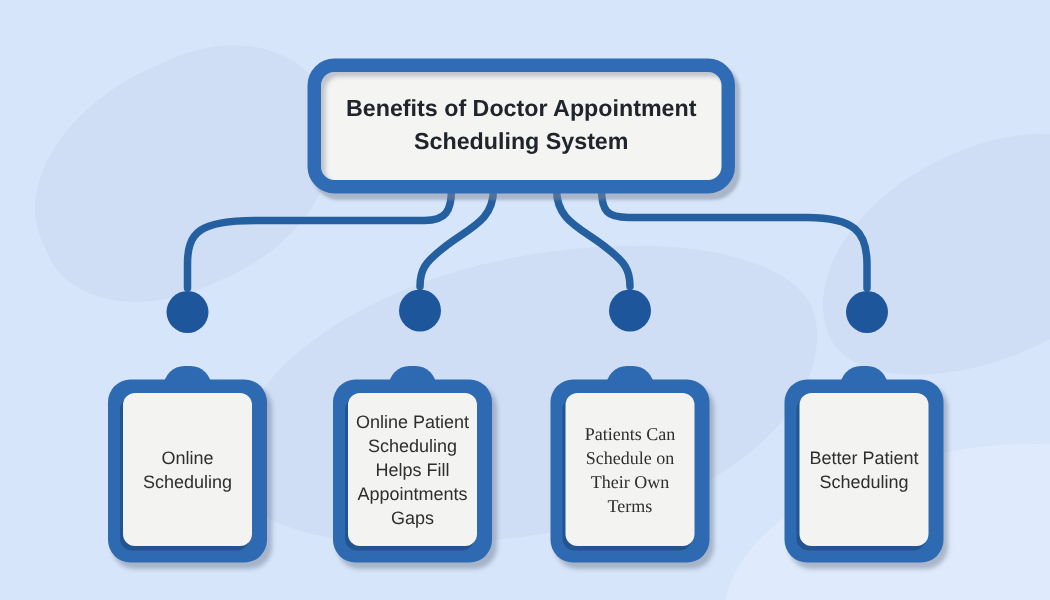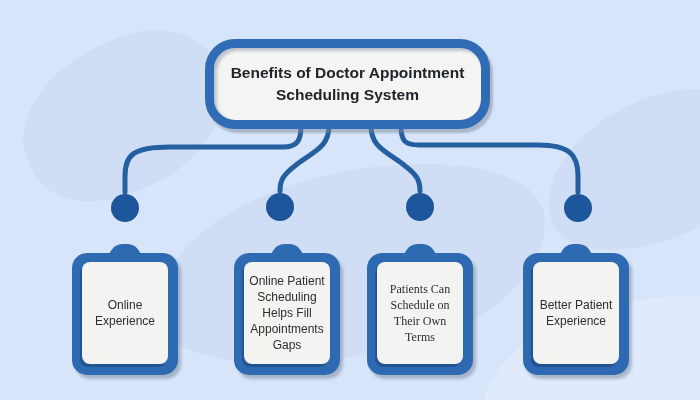--- a/index.html
+++ b/index.html
@@ -37,36 +37,36 @@
     transform:rotate(-10deg);
   }
   
   .connectors{position:absolute; left:0; top:0; width:700px; height:400px;}
   .connectors path{stroke:var(--connector); stroke-width:5; fill:none; stroke-linecap:round;}
   .connectors circle{fill:var(--node);}
   
   .title-card{
     position:absolute; left:205px; top:39px; width:285px; height:90px;
     box-sizing:border-box; border:9px solid var(--title_frame);
-    border-radius:30px; background:var(--title_panel);
+    border-radius:18px; background:var(--title_panel);
     box-shadow: 3px 4px 2px rgba(125,136,152,.5), inset 3px 3px 3px rgba(148,156,170,.55);
     display:flex; align-items:center; justify-content:center;
   }
   .title-text{
     width:250px; text-align:center; font-size:15.5px; font-weight:600;
     line-height:1.4; color:var(--text);
   }
   
   .clipboard{
     position:absolute; top:253px; width:106px; height:122px;
     background:var(--card_frame); border-radius:15px;
     box-shadow: 3px 4px 3px rgba(118,131,152,.5);
   }
   .clipboard.c1{left:72px;}
-  .clipboard.c2{left:222px;margin-left:12px;}
+  .clipboard.c2{left:222px;}
   .clipboard.c3{left:367px;font-family:Liberation Serif, serif;}
   .clipboard.c4{left:523px;}
   .clip-bump{
     position:absolute; left:50%; top:-9px; width:32px; height:14px;
     margin-left:-16px; background:var(--card_frame);
     border-radius:16px 16px 0 0;
   }
   .clip-panel{
     position:absolute; left:10px; right:10px; top:9px; bottom:11px;
     background:var(--card_panel); border-radius:8px;
@@ -99,38 +99,38 @@
     <circle cx="578" cy="208" r="14"></circle>
   </svg>
 
   <div class="title-card">
     <div class="title-text">Benefits of Doctor Appointment Scheduling System</div>
   </div>
 
   <div class="clipboard c1">
     <div class="clip-bump"></div>
     <div class="clip-panel">
-      <span>Online Experience</span>
+      <span>Online Scheduling</span>
     </div>
   </div>
 
   <div class="clipboard c2">
     <div class="clip-bump"></div>
     <div class="clip-panel">
       <span>Online Patient Scheduling Helps Fill Appointments Gaps</span>
     </div>
   </div>
 
   <div class="clipboard c3">
     <div class="clip-bump"></div>
     <div class="clip-panel">
       <span>Patients Can Schedule on Their Own Terms</span>
     </div>
   </div>
 
   <div class="clipboard c4">
     <div class="clip-bump"></div>
     <div class="clip-panel">
-      <span>Better Patient Experience</span>
+      <span>Better Patient Scheduling</span>
     </div>
   </div>
 
 </div>
 
 </body></html>

